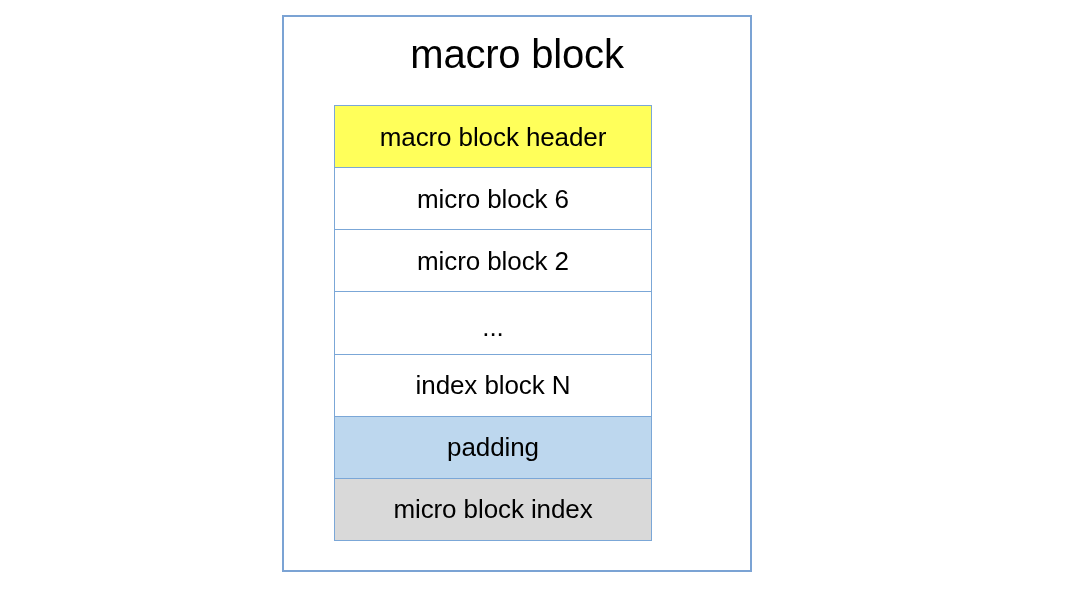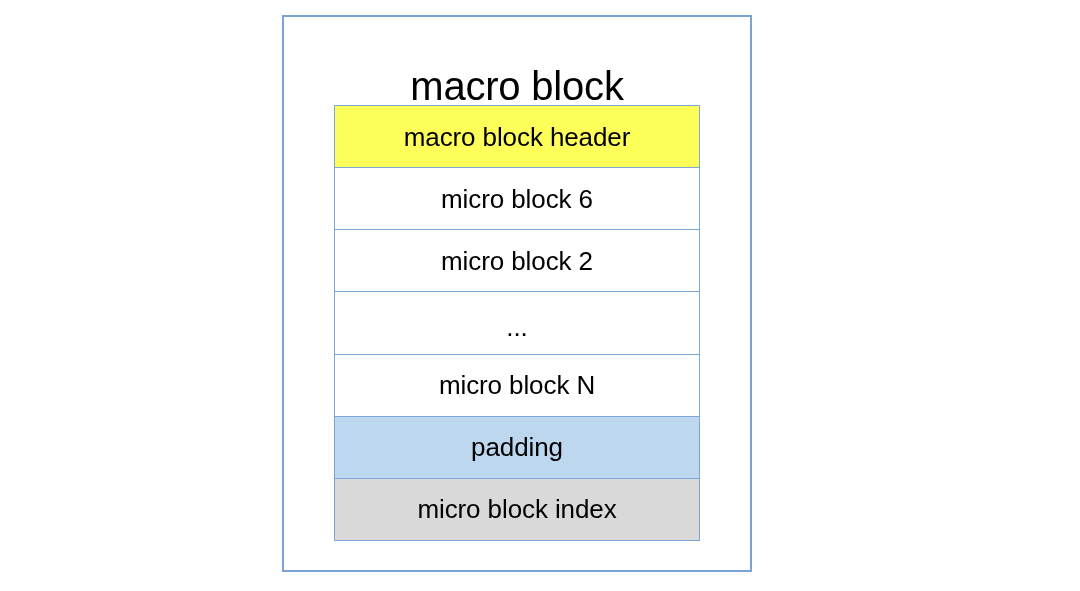--- a/index.html
+++ b/index.html
@@ -29,37 +29,37 @@
     height: 557px;
     box-sizing: border-box;
     border: 2px solid #7ba3d4;
     background: #ffffff;
   }
 
   
   #macro-block-title {
     position: absolute;
     left: 0;
-    top: 45px;
+    top: 13px;
     width: 100%;
     text-align: center;
     font-size: 40px;
     line-height: 48px;
     color: #000000;
     font-weight: 400;
     letter-spacing: -0.2px;
     white-space: nowrap;
   }
 
   
   #macro-block-table {
     position: absolute;
     left: 50px;
     top: 88px;
-    width: 366px;
+    width: 318px;
     height: 436px;
     box-sizing: border-box;
     display: flex;
     flex-direction: column;
   }
 
   .block-row {
     box-sizing: border-box;
     flex: 1 1 0;
     border: 1px solid #7ba7d7;
@@ -110,21 +110,21 @@
 
       <div class="block-row" style="background: rgb(255, 255, 255); border-color: rgb(123, 167, 215);">
         <span class="block-row-label">micro block 2</span>
       </div>
 
       <div class="block-row is-ellipsis" style="background: rgb(255, 255, 255); border-color: rgb(123, 167, 215);">
         <span class="block-row-label">...</span>
       </div>
 
       <div class="block-row" style="background: rgb(255, 255, 255); border-color: rgb(123, 167, 215);">
-        <span class="block-row-label">micro block N</span>
+        <span class="block-row-label">index block N</span>
       </div>
 
       <div class="block-row" style="background: rgb(189, 215, 238); border-color: rgb(123, 167, 215);">
         <span class="block-row-label">padding</span>
       </div>
 
       <div class="block-row" style="background: rgb(217, 217, 217); border-color: rgb(123, 167, 215);">
         <span class="block-row-label">micro block index</span>
       </div>
 

